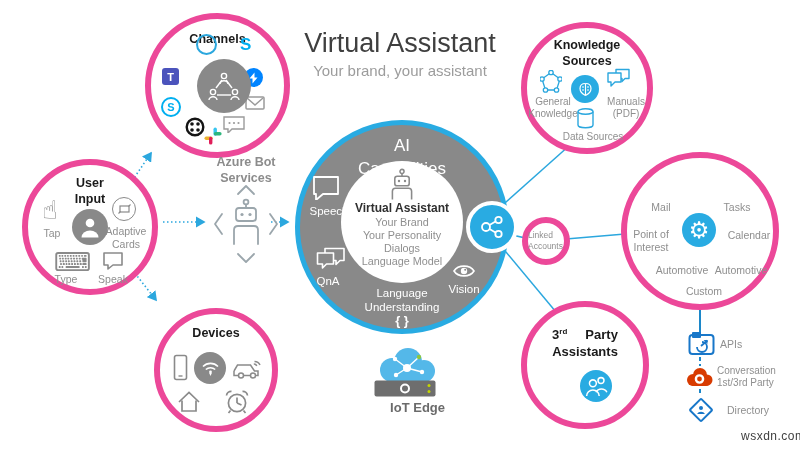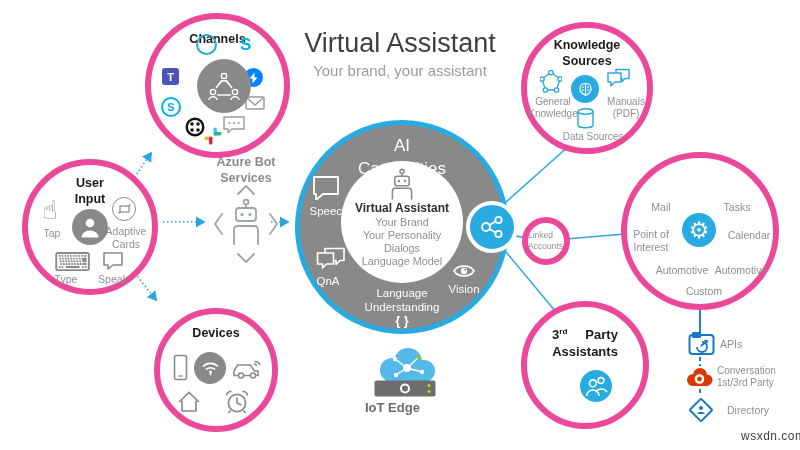--- a/index.html
+++ b/index.html
@@ -23,21 +23,21 @@
   .ai-circle{position:absolute;left:295px;top:120px;width:214px;height:214px;border-radius:50%;
              border:5px solid #29ABE2;background:#898989;box-sizing:border-box}
   .ai-hdg{position:absolute;left:0;right:0;top:10px;text-align:center;color:#fff;font-size:17px;line-height:1.35;font-weight:400}
   .wlbl{position:absolute;color:#fff;font-size:11.5px;text-align:center;line-height:1.2}
   .core{position:absolute;left:41px;top:36px;width:122px;height:122px;background:#fff;border-radius:50%}
   .core-title{position:absolute;left:0;right:0;top:40px;text-align:center;font-weight:bold;font-size:12px;color:#2F2F2F}
   .core-line{position:absolute;left:0;right:0;text-align:center;font-size:10.8px;color:#8F8F8F}
   .botlbl{position:absolute;left:200px;top:154px;width:92px;text-align:center;font-weight:bold;font-size:12.5px;color:#8C8C8C;line-height:1.3}
   .linked-txt{position:absolute;inset:0;display:flex;flex-direction:column;align-items:flex-start;justify-content:center;
               font-size:8.5px;color:#8F8F8F;line-height:1.3}
-  .iot-lbl{position:absolute;left:365px;top:400px;width:80px;text-align:left;font-weight:bold;font-size:13px;color:#6B6B6B}
+  .iot-lbl{position:absolute;left:365px;top:400px;width:80px;text-align:right;font-weight:bold;font-size:13px;color:#6B6B6B}
   .wm{position:absolute;left:741px;top:429px;font-size:12px;color:#3F3F3F;letter-spacing:0.5px}
   sup{font-size:8px}
   .sp{margin-left:18px}
 </style>
 </head>
 <body>
 
 <div class="stage">
 
   <svg class="abs" style="left:0;top:0" width="800" height="450">

